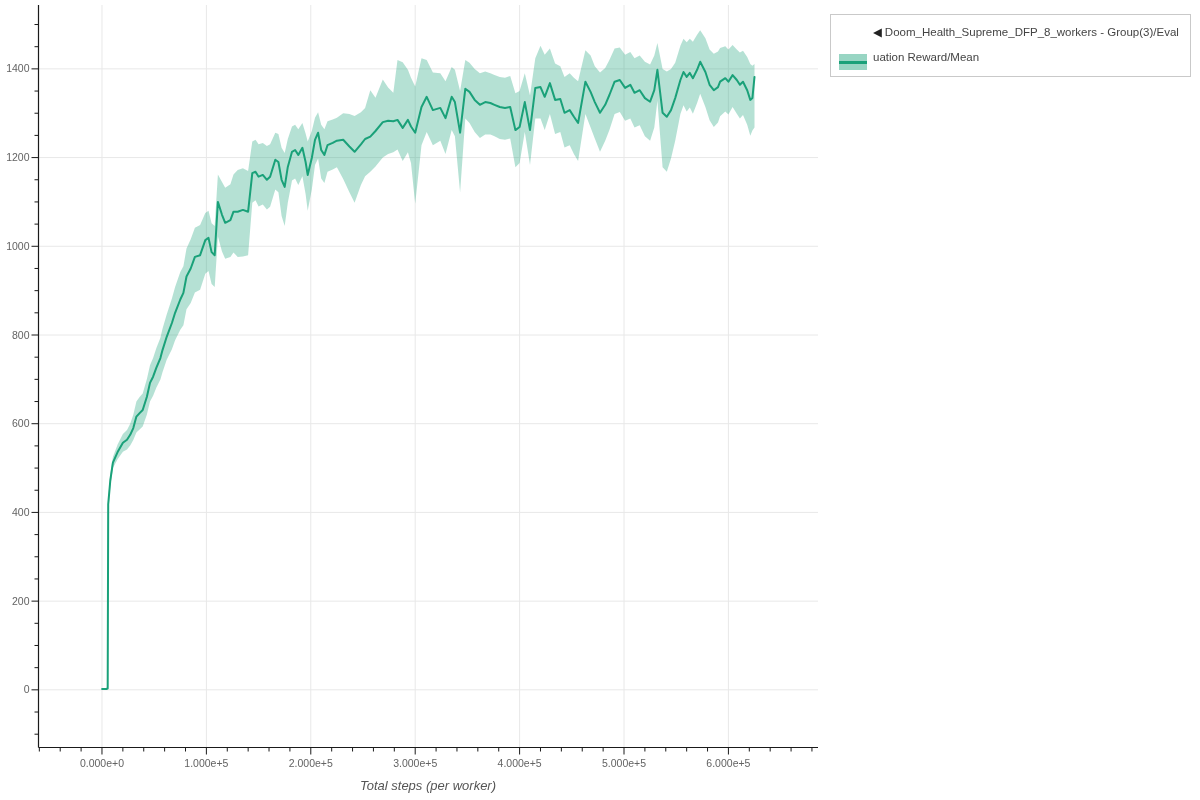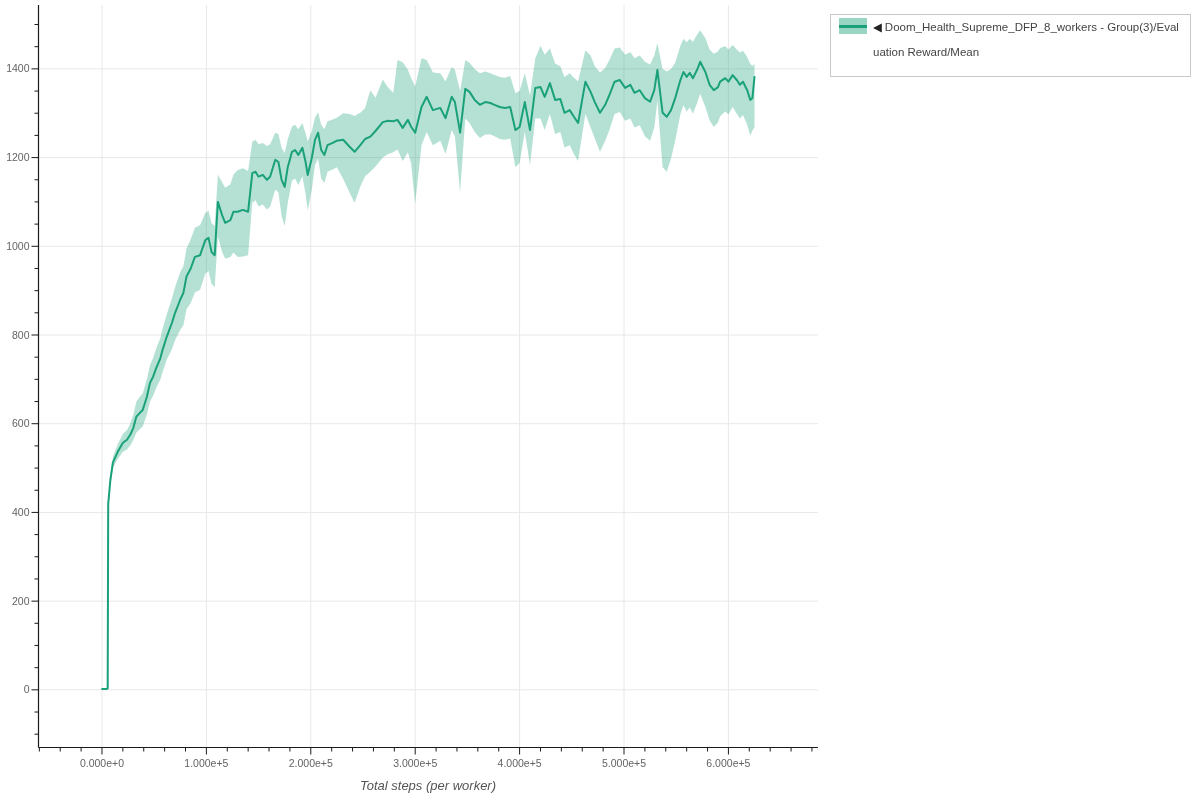--- a/index.html
+++ b/index.html
@@ -4,21 +4,21 @@
 <style>
   html,body{margin:0;padding:0;background:#ffffff;}
   body{width:1200px;height:800px;overflow:hidden;position:relative;
        font-family:"Liberation Sans",sans-serif;}
   #plot{position:absolute;left:0;top:0;}
   .tick{font-family:"Liberation Sans",sans-serif;font-size:10.5px;fill:#636363;}
   .axis-title{font-family:"Liberation Sans",sans-serif;font-style:italic;
               font-size:13px;fill:#555555;}
   .legend{position:absolute;top:14px;left:830px;width:361px;height:63px;
           box-sizing:border-box;background:#ffffff;border:1px solid #c9c9c9;
-          padding:0 9px 6px 8px;display:flex;align-items:flex-start;}
+          padding:24px 9px 6px 8px;display:flex;align-items:flex-end;}
   .legend-swatch{width:28px;height:16px;margin-top:3px;margin-right:6px;
                  flex:0 0 auto;position:relative;}
   .legend-swatch .band{position:absolute;inset:0;opacity:0.45;}
   .legend-swatch .mid{position:absolute;left:0;right:0;top:6.5px;height:3px;}
   .legend-text{flex:1 1 auto;font-size:11.5px;line-height:25px;color:#444444;
                word-break:break-all;max-width:322px;}
   .legend-text .marker{color:#222222;margin-right:3px;}
 </style>
 </head>
 <body>

